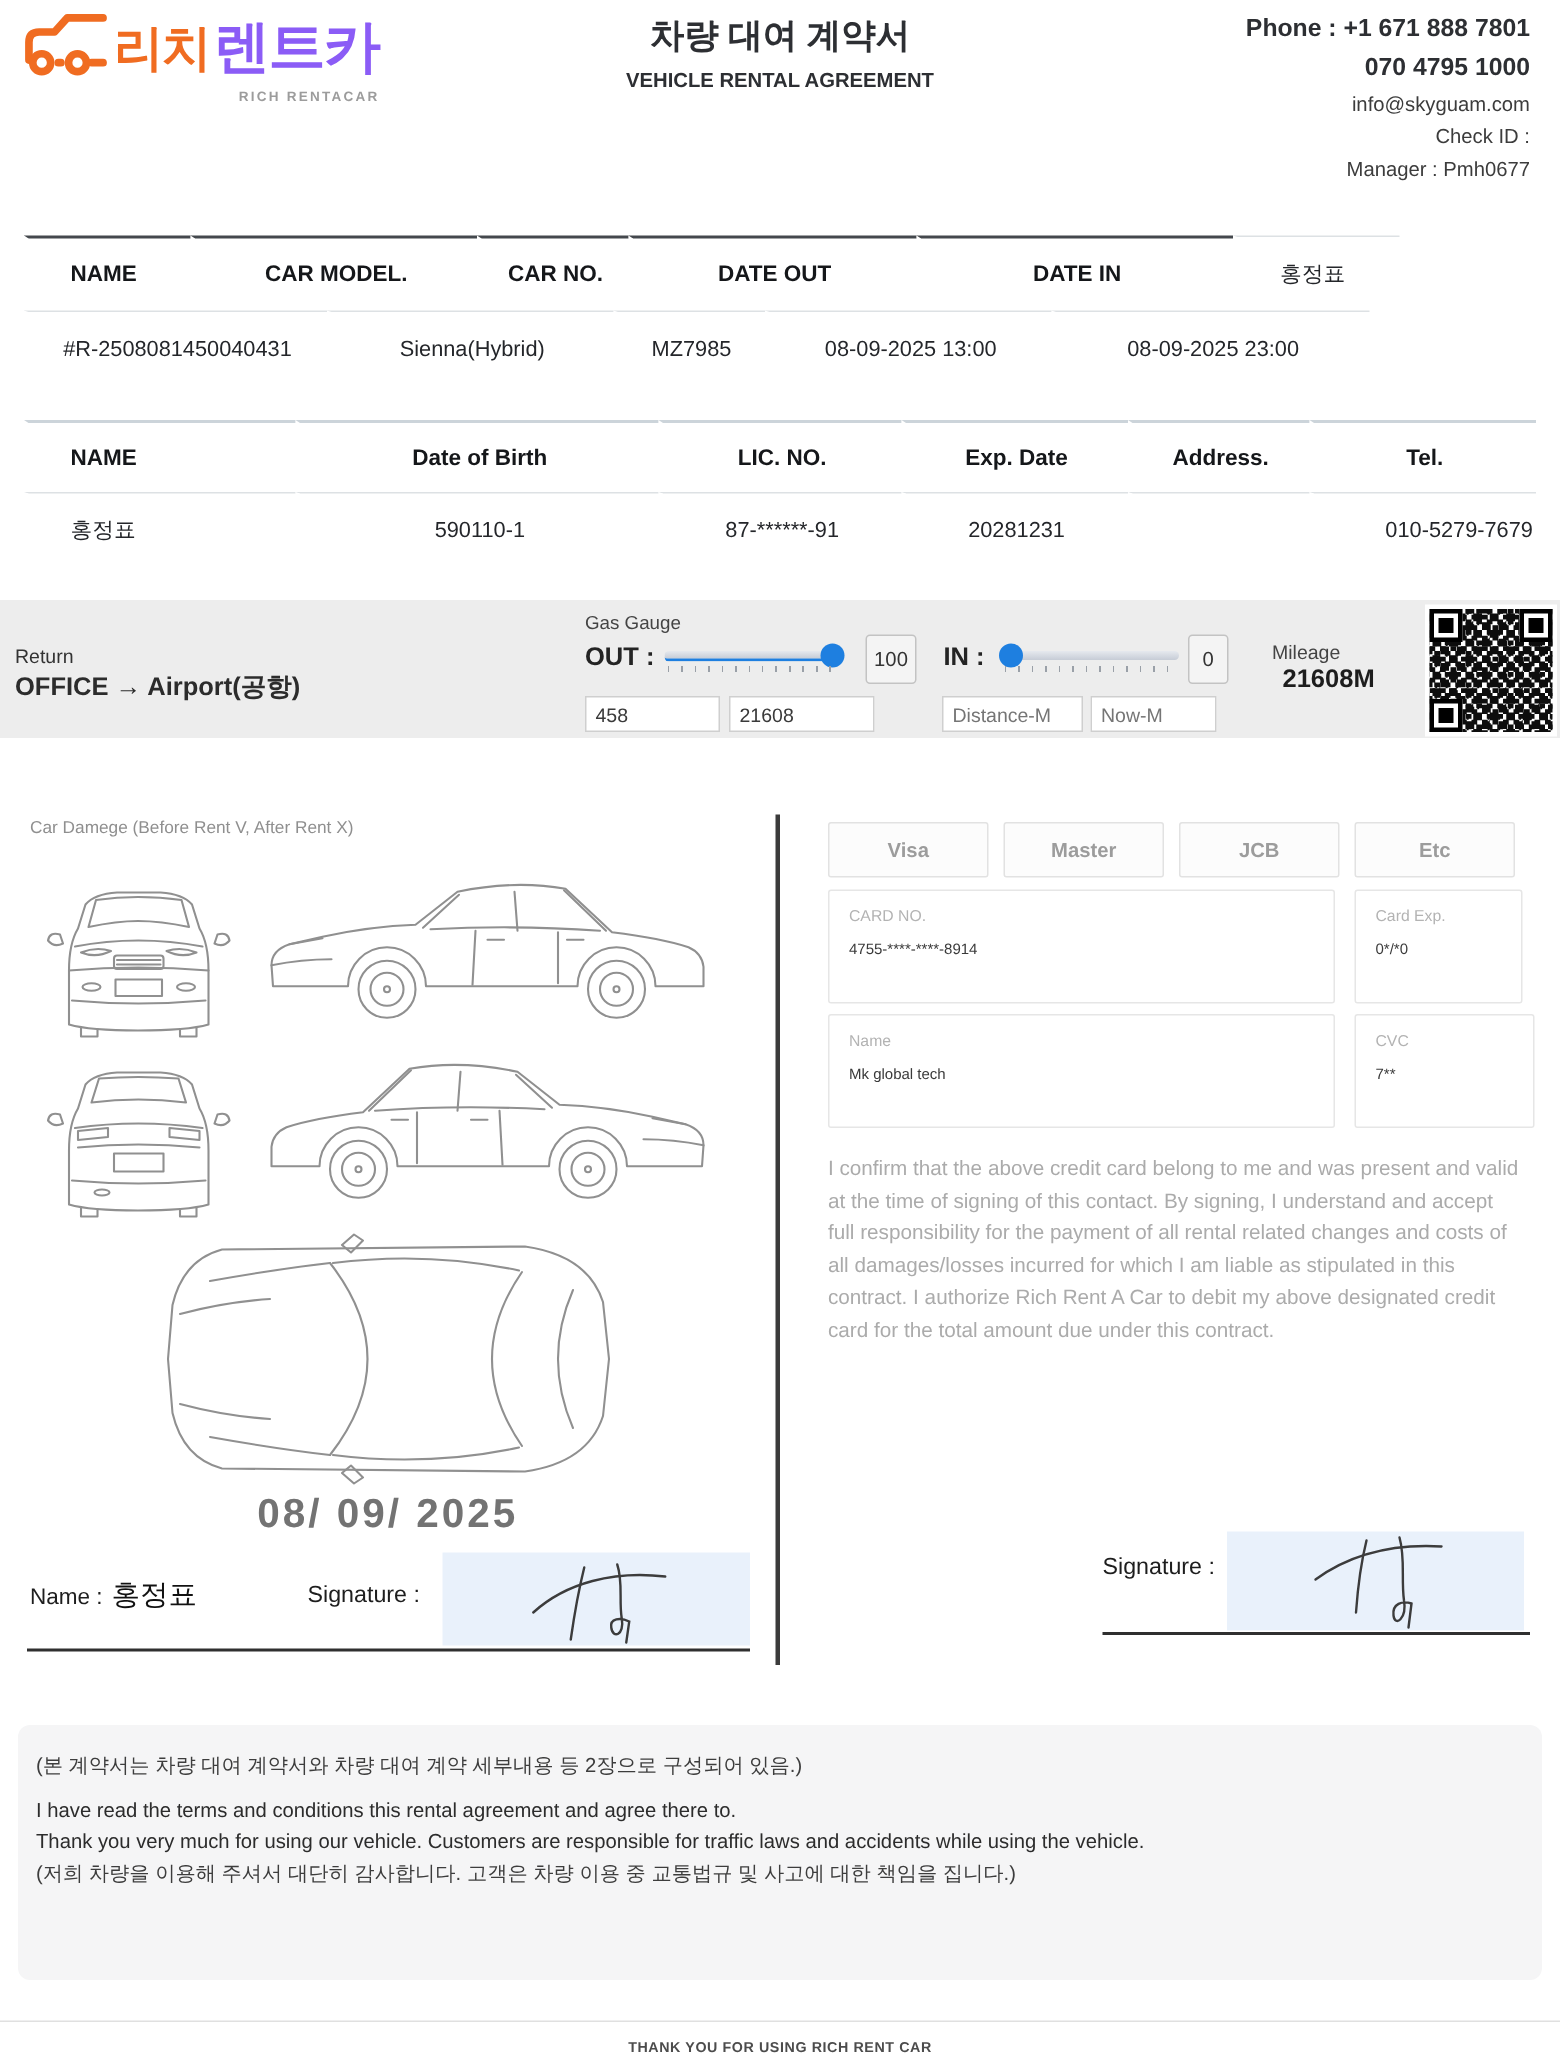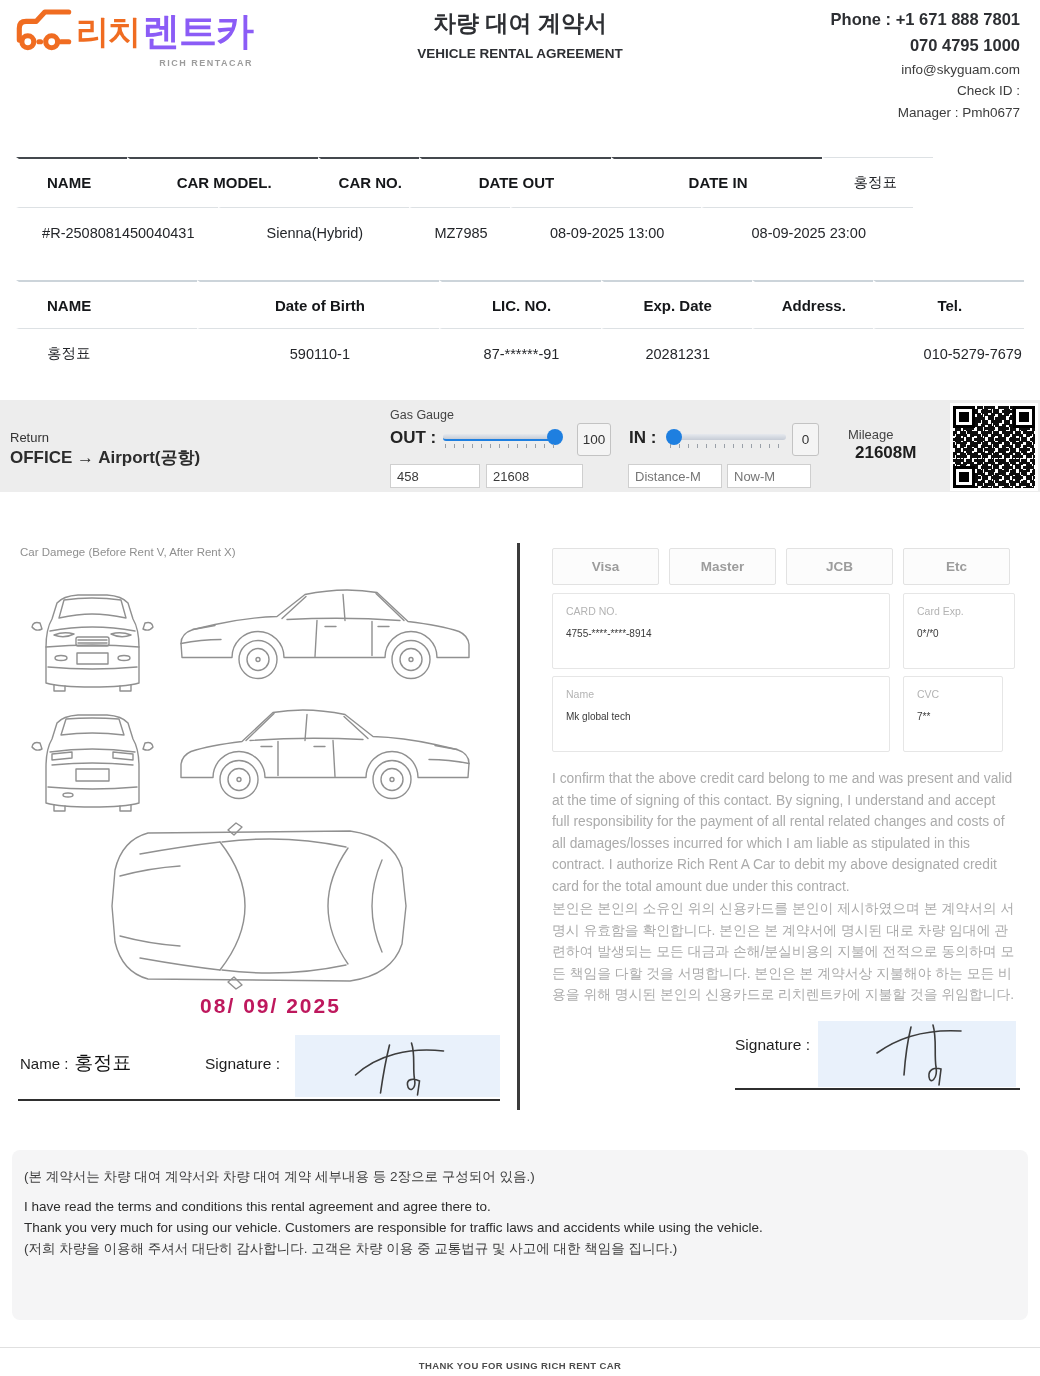--- a/index.html
+++ b/index.html
@@ -73,21 +73,21 @@
       repeating-conic-gradient(#0d0d0d 0% 25%, transparent 0% 50%) 0 0/7px 7px,
       repeating-conic-gradient(#0d0d0d 0% 25%, transparent 0% 50%) 2px 3px/11px 11px;}
   .finder{position:absolute;width:16px;height:16px;border:3px solid #000;background:#fff;}
   .finder::after{content:"";position:absolute;inset:3px;background:#000;}
   .f-tl{left:3px;top:3px;} .f-tr{right:3px;top:3px;} .f-bl{left:3px;bottom:3px;}
 
   
   .divider{left:517px;top:543px;width:3px;height:567px;background:#3b3b3b;}
   .dmg-label{left:20px;top:546px;font-size:11.5px;color:#8f8f8f;}
   .car-art{stroke:#909090;fill:none;stroke-width:1.4;stroke-linejoin:round;stroke-linecap:round;}
-  .date{left:12px;top:994px;width:517px;text-align:center;font-size:21px;color:#be185d;
+  .date{left:0;top:994px;width:517px;text-align:center;font-size:27px;color:#737373;
         font-weight:600;letter-spacing:2px;}
   .name-row{left:20px;top:1050px;display:flex;align-items:baseline;gap:6px;}
   .name-label{font-size:15px;color:#1e1e1e;}
   .name-value{font-size:19px;color:#111;font-family:"Liberation Serif",serif;}
   .sig-label{font-size:15.5px;color:#1e1e1e;}
   .sig-label-left{left:205px;top:1055px;}
   .sig-box{background:#E9F1FB;}
   .sig-box-left{left:295px;top:1035px;width:205px;height:62px;}
   .underline{background:#2f2f2f;height:2px;}
   .ul-left{left:18px;top:1099px;width:482px;}
@@ -100,21 +100,21 @@
        border-radius:2px;display:flex;align-items:center;justify-content:center;
        font-size:13.5px;font-weight:bold;color:#9c9c9c;top:548px;}
   .tab1{left:552px;} .tab2{left:669px;} .tab3{left:786px;} .tab4{left:903px;}
   .cbox{box-sizing:border-box;border:1px solid #e6e6e6;background:#fff;border-radius:2px;
         padding:11px 13px;}
   .cbox .lb{font-size:10.5px;color:#b3b3b3;}
   .cbox .vl{font-size:10px;color:#3a3a3a;margin-top:11px;}
   .b-cardno{left:552px;top:593px;width:338px;height:76px;}
   .b-exp{left:903px;top:593px;width:112px;height:76px;}
   .b-name{left:552px;top:676px;width:338px;height:76px;}
-  .b-cvc{left:903px;top:676px;width:100px;height:76px;}
+  .b-cvc{left:903px;top:676px;width:120px;height:76px;}
   .para{left:552px;width:464px;font-size:13.8px;color:#ababab;line-height:1.56;}
   .para-en{top:768px;} .para-ko{top:898px;}
 
   
   .terms{left:12px;top:1150px;width:1016px;height:170px;background:#f5f5f6;border-radius:8px;
          box-sizing:border-box;padding:17px 12px;}
   .terms .en{font-size:13.5px;color:#2c2c2c;line-height:1.55;}
   .terms .ko{font-size:13.5px;color:#3d3d3d;line-height:1.55;margin-bottom:9px;}
 
   
@@ -334,21 +334,20 @@
   <div class="abs cbox b-name">
     <div class="lb">Name</div>
     <div class="vl">Mk global tech</div>
   </div>
   <div class="abs cbox b-cvc">
     <div class="lb">CVC</div>
     <div class="vl">7**</div>
   </div>
 
   <div class="abs para para-en">I confirm that the above credit card belong to me and was present and valid at the time of signing of this contact. By signing, I understand and accept full responsibility for the payment of all rental related changes and costs of all damages/losses incurred for which I am liable as stipulated in this contract. I authorize Rich Rent A Car to debit my above designated credit card for the total amount due under this contract.</div>
-  <div class="abs para para-ko">본인은 본인의 소유인 위의 신용카드를 본인이 제시하였으며 본 계약서의 서명시 유효함을 확인합니다. 본인은 본 계약서에 명시된 대로 차량 임대에 관련하여 발생되는 모든 대금과 손해/분실비용의 지불에 전적으로 동의하며 모든 책임을 다할 것을 서명합니다. 본인은 본 계약서상 지불해야 하는 모든 비용을 위해 명시된 본인의 신용카드로 리치렌트카에 지불할 것을 위임합니다.</div>
 
   <div class="abs sig-label sig-label-right">Signature :</div>
   <div class="abs sig-box sig-box-right">
     <svg width="198" height="66" viewBox="0 0 120 66">
       <g fill="none" stroke="#3c3c3c" stroke-width="1.6" stroke-linecap="round">
         <path d="M20,32 C42,16 70,8 104,10"></path>
         <path d="M54,6 C50,22 48,40 47,54"></path>
         <path d="M76,4 C80,18 77,32 79,46 C81,58 73,64 72,56 C71,48 78,46 84,48 L82,64"></path>
       </g>
     </svg>

